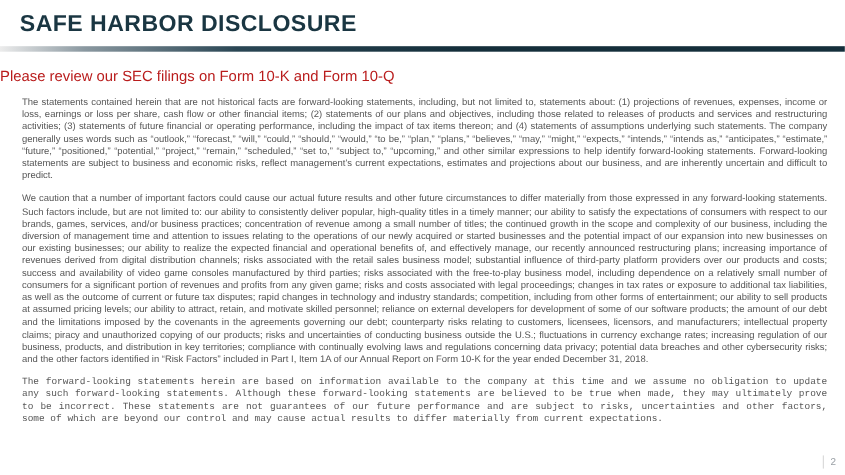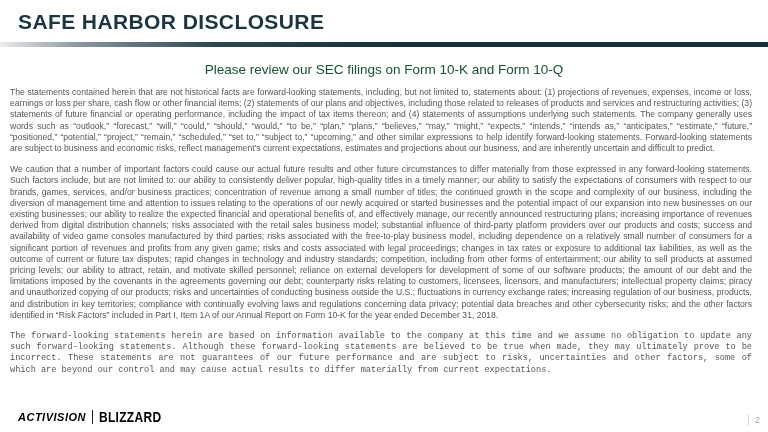--- a/index.html
+++ b/index.html
@@ -16,25 +16,25 @@
     font-size: 21px; font-weight: bold; letter-spacing: 0.4px;
     color: #1a3642;
   }
   .title-bar {
     position: absolute; left: 0; top: 42px; width: 768px; height: 5px;
     background: linear-gradient(to right, #ececec 0%, #8a98a0 10%, #2a4654 28%, #142e3a 55%, #142e3a 100%);
   }
 
   .subtitle {
     position: absolute; left: 0; top: 62px; width: 100%;
-    text-align: center; font-size: 13.5px; color: #14532d;
+    font-size: 13.5px; color: #b91c1c;
   }
 
   .body-text {
-    position: absolute; left: 10px; right: 16px; top: 87px;
+    position: absolute; left: 20px; right: 16px; top: 87px;
     font-size: 8.6px; line-height: 11.2px; color: #565656;
     text-align: justify;
   }
   .body-text p { margin: 0 0 10px 0; }
   .body-text p:last-child { margin-bottom: 0; font-family: Liberation Mono, monospace; }
 
   .footer {
     position: absolute; left: 18px; bottom: 8px;
     display: flex; align-items: center; gap: 6px;
   }
@@ -65,24 +65,19 @@
   <div class="title-bar"></div>
 
   <div class="subtitle">Please review our SEC filings on Form 10-K and Form 10-Q</div>
 
   <div class="body-text">
     <p>The statements contained herein that are not historical facts are forward-looking statements, including, but not limited to, statements about: (1) projections of revenues, expenses, income or loss, earnings or loss per share, cash flow or other financial items; (2) statements of our plans and objectives, including those related to releases of products and services and restructuring activities; (3) statements of future financial or operating performance, including the impact of tax items thereon; and (4) statements of assumptions underlying such statements. The company generally uses words such as “outlook,” “forecast,” “will,” “could,” “should,” “would,” “to be,” “plan,” “plans,” “believes,” “may,” “might,” “expects,” “intends,” “intends as,” “anticipates,” “estimate,” “future,” “positioned,” “potential,” “project,” “remain,” “scheduled,” “set to,” “subject to,” “upcoming,” and other similar expressions to help identify forward-looking statements. Forward-looking statements are subject to business and economic risks, reflect management’s current expectations, estimates and projections about our business, and are inherently uncertain and difficult to predict.</p>
     <p>We caution that a number of important factors could cause our actual future results and other future circumstances to differ materially from those expressed in any forward-looking statements. Such factors include, but are not limited to: our ability to consistently deliver popular, high-quality titles in a timely manner; our ability to satisfy the expectations of consumers with respect to our brands, games, services, and/or business practices; concentration of revenue among a small number of titles; the continued growth in the scope and complexity of our business, including the diversion of management time and attention to issues relating to the operations of our newly acquired or started businesses and the potential impact of our expansion into new businesses on our existing businesses; our ability to realize the expected financial and operational benefits of, and effectively manage, our recently announced restructuring plans; increasing importance of revenues derived from digital distribution channels; risks associated with the retail sales business model; substantial influence of third-party platform providers over our products and costs; success and availability of video game consoles manufactured by third parties; risks associated with the free-to-play business model, including dependence on a relatively small number of consumers for a significant portion of revenues and profits from any given game; risks and costs associated with legal proceedings; changes in tax rates or exposure to additional tax liabilities, as well as the outcome of current or future tax disputes; rapid changes in technology and industry standards; competition, including from other forms of entertainment; our ability to sell products at assumed pricing levels; our ability to attract, retain, and motivate skilled personnel; reliance on external developers for development of some of our software products; the amount of our debt and the limitations imposed by the covenants in the agreements governing our debt; counterparty risks relating to customers, licensees, licensors, and manufacturers; intellectual property claims; piracy and unauthorized copying of our products; risks and uncertainties of conducting business outside the U.S.; fluctuations in currency exchange rates; increasing regulation of our business, products, and distribution in key territories; compliance with continually evolving laws and regulations concerning data privacy; potential data breaches and other cybersecurity risks; and the other factors identified in “Risk Factors” included in Part I, Item 1A of our Annual Report on Form 10-K for the year ended December 31, 2018.</p>
     <p>The forward-looking statements herein are based on information available to the company at this time and we assume no obligation to update any such forward-looking statements. Although these forward-looking statements are believed to be true when made, they may ultimately prove to be incorrect. These statements are not guarantees of our future performance and are subject to risks, uncertainties and other factors, some of which are beyond our control and may cause actual results to differ materially from current expectations.</p>
   </div>
 
-  <div class="footer">
-    <span class="logo-activision">ACTIVISION</span>
-    <span class="logo-divider"></span>
-    <span class="logo-blizzard">BLIZZARD</span>
-  </div>
 
   <div class="page-number-wrap">
     <span class="page-number-rule"></span>
     <span class="page-number">2</span>
   </div>
 
 </div>
 
 </body></html>

